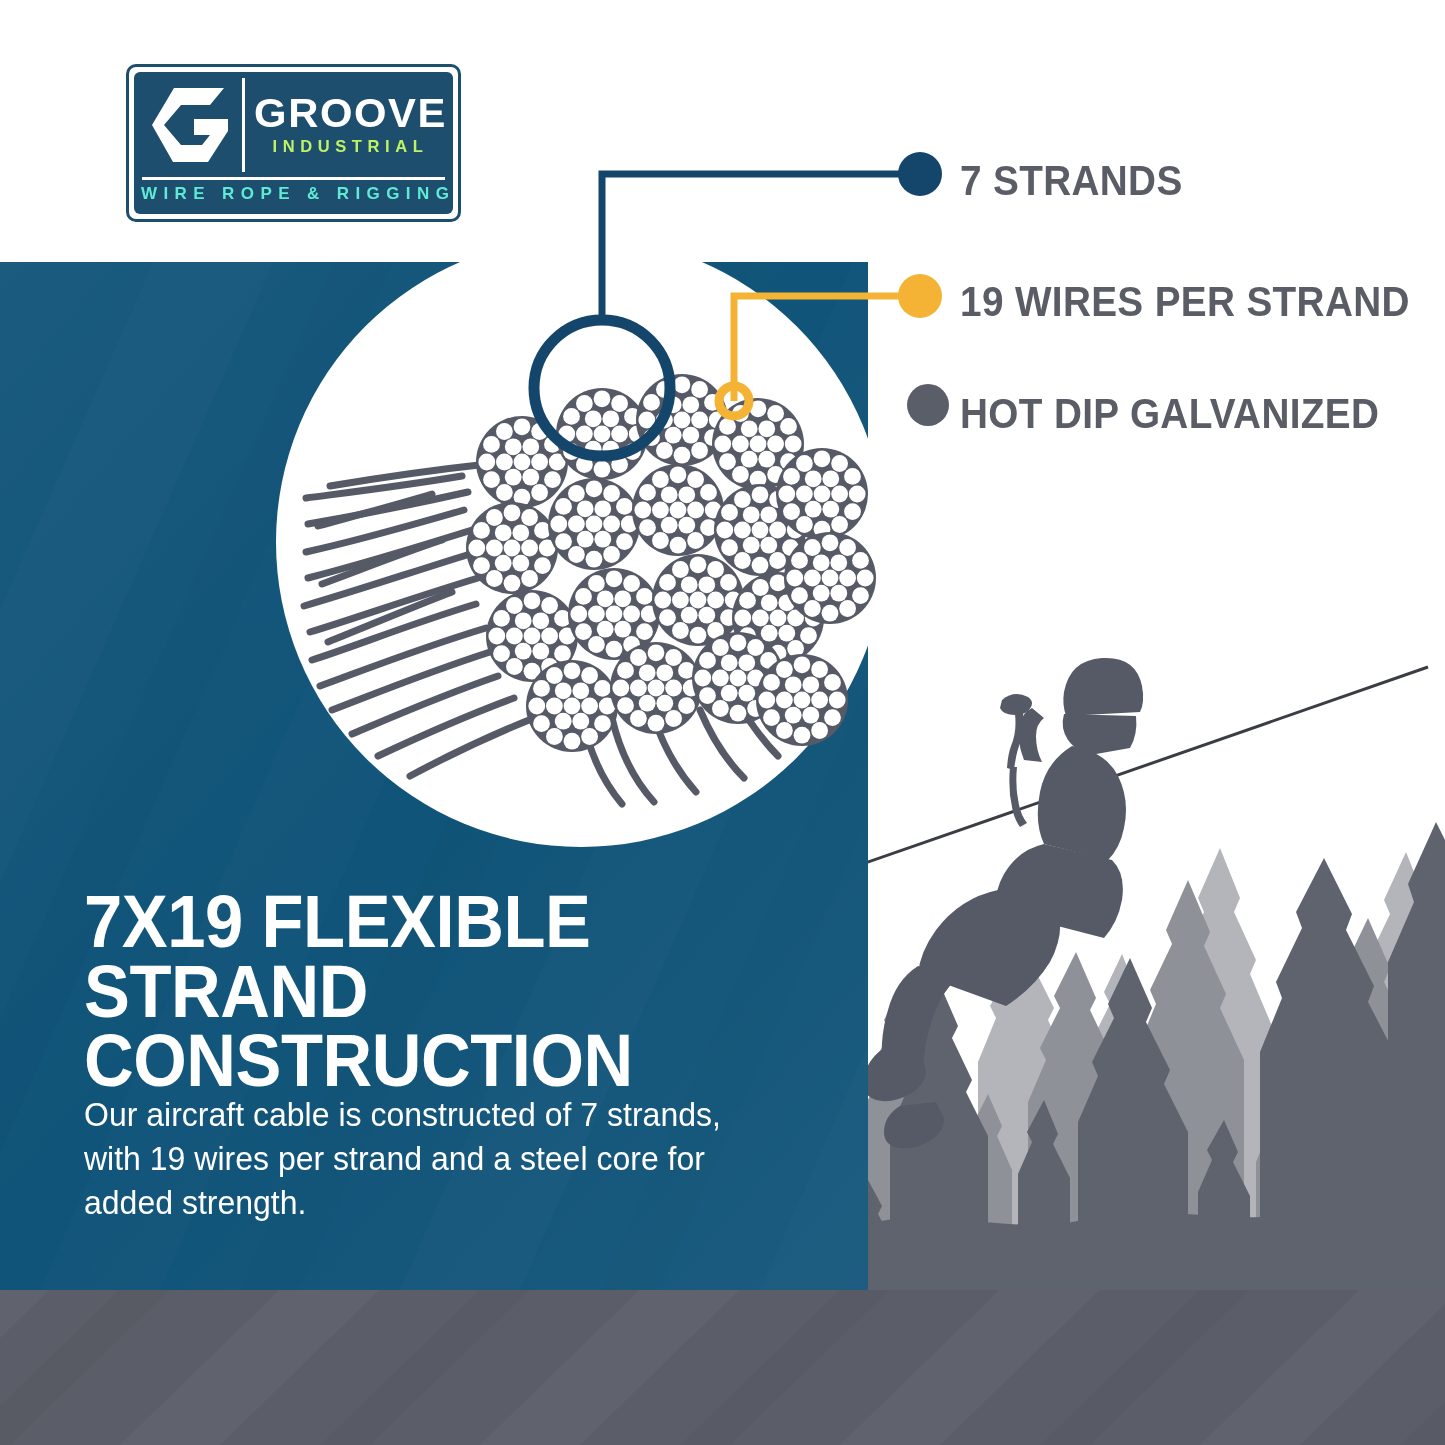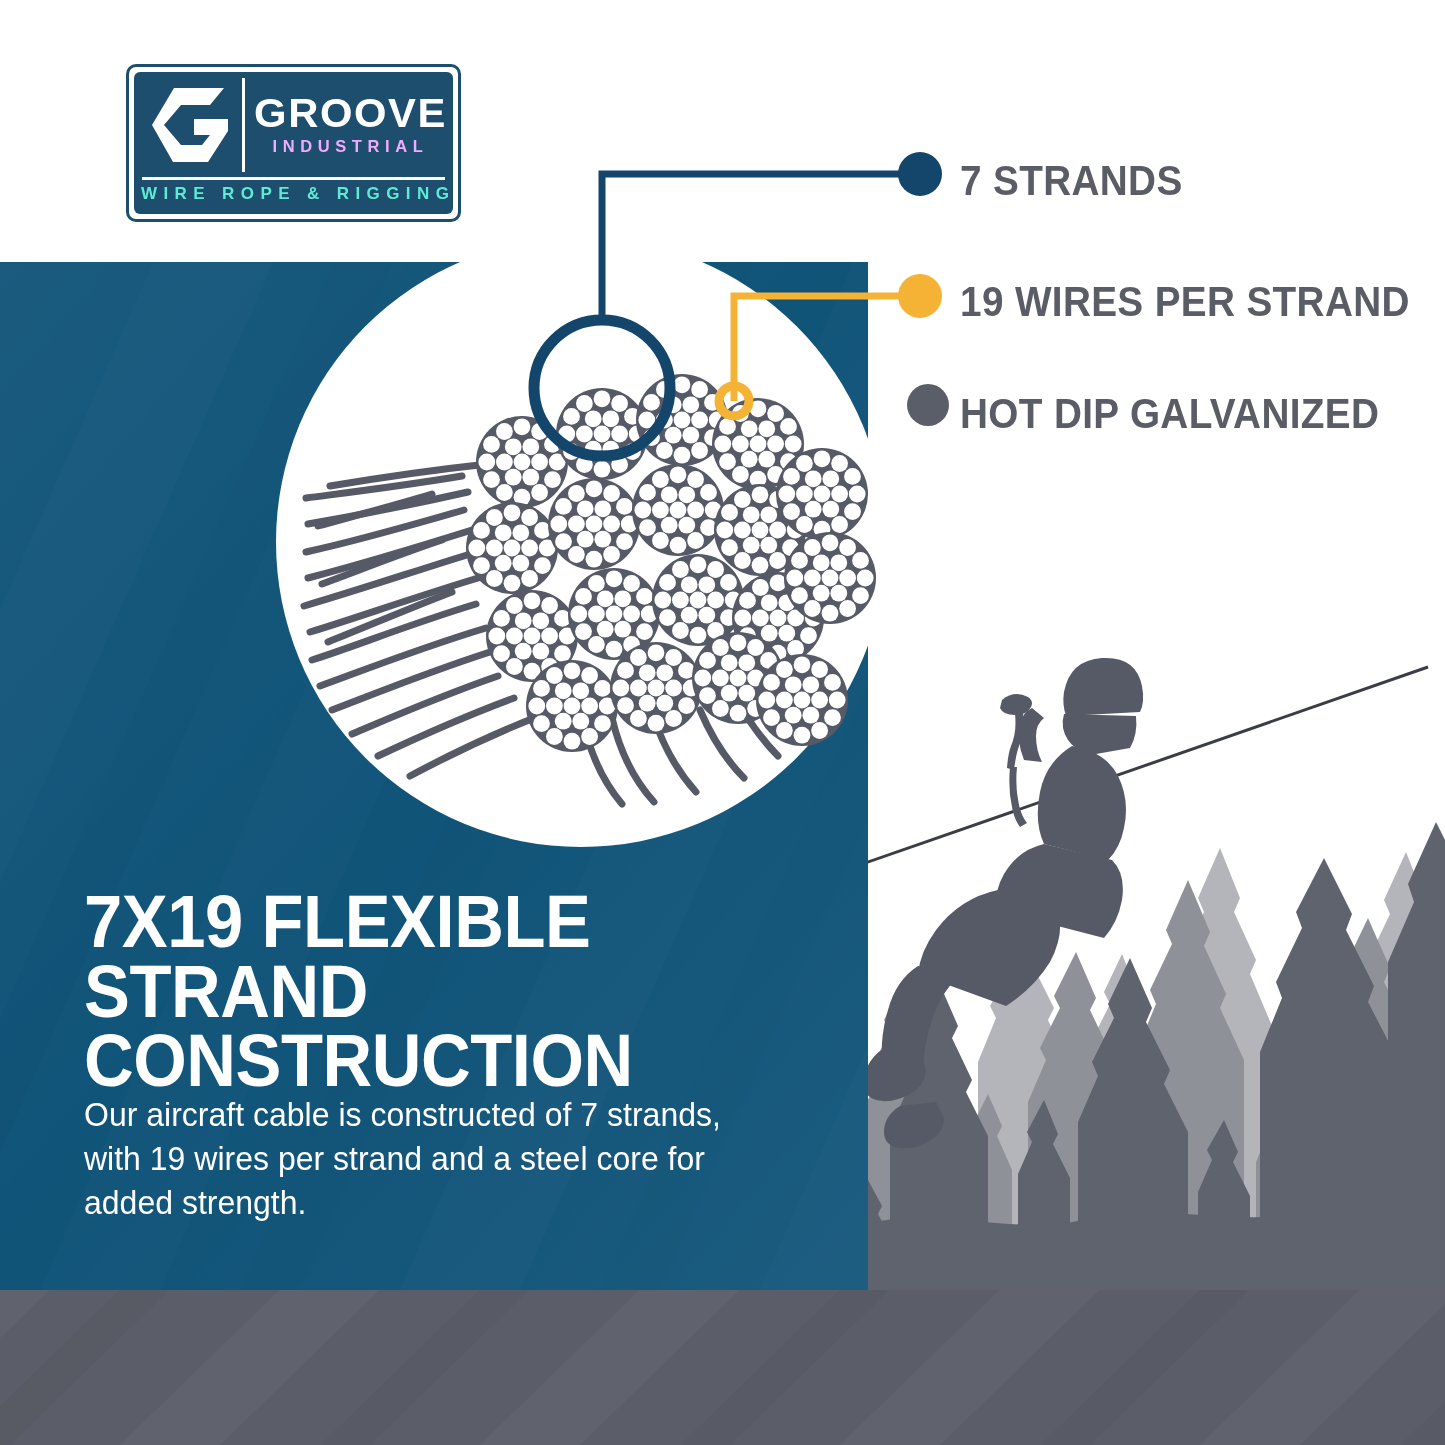--- a/index.html
+++ b/index.html
@@ -31,21 +31,21 @@
   .logo-words {
     flex:1; display:flex; flex-direction:column; align-items:center;
     justify-content:center; padding-left:10px;
   }
   .logo-name {
     color:#ffffff; font-weight:bold; font-size:41px; line-height:0.95;
     letter-spacing:1.5px; font-stretch:condensed;
     transform:scaleX(1.02); white-space:nowrap;
   }
   .logo-sub {
-    color:#f0abfc; font-weight:bold; font-size:16.5px; letter-spacing:5.6px;
+    color:#bef264; font-weight:bold; font-size:16.5px; letter-spacing:5.6px;
     margin-top:5px; white-space:nowrap;
   }
   .logo-rule { height:3px; background:#ffffff; margin:5px 1px 4px 1px; }
   .logo-tag {
     color:#5eead4; font-weight:bold; font-size:17px; letter-spacing:6.4px;
     text-align:center; padding-bottom:4px; white-space:nowrap;
   }
 
   
   .panel {

